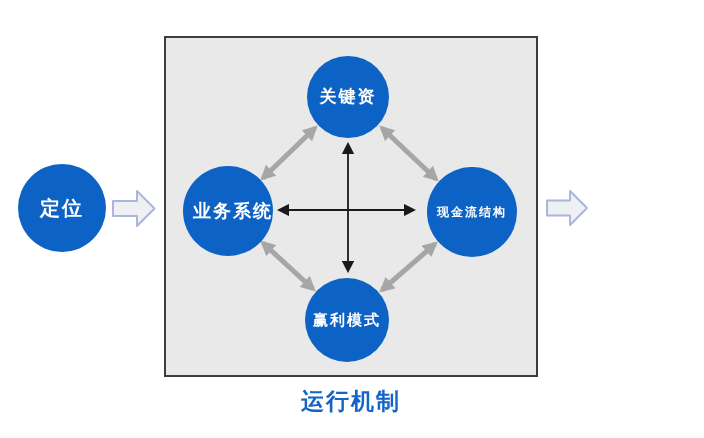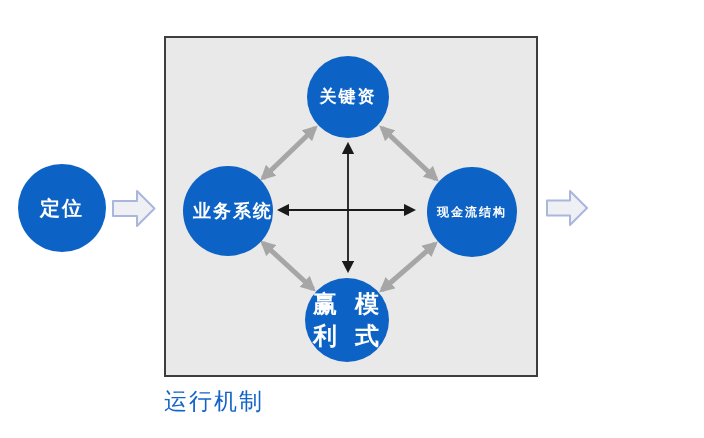--- a/index.html
+++ b/index.html
@@ -15,38 +15,38 @@
   .circle {
     position:absolute; border-radius:50%;
     background:var(--circle-blue,#0d63c5); color:#fff;
     display:flex; flex-direction:row; align-items:center; justify-content:center;
     font-weight:bold; text-align:center; letter-spacing:2px; line-height:1.35;
   }
   .c-pos    { left:18px;  top:164px; width:88px; height:88px; font-size:20px; }
   .c-top    { left:307px; top:56px;  width:82px; height:82px; font-size:17px; }
   .c-left   { left:183px; top:166px; width:90px; height:90px; font-size:18px;justify-content:flex-end; }
   .c-right  { left:427px; top:167px; width:90px; height:90px; font-size:12px; }
-  .c-bottom { left:305px; top:278px; width:84px; height:84px; font-size:24px;justify-content:center; }
+  .c-bottom { left:305px; top:278px; width:84px; height:84px; font-size:15px;justify-content:center; }
   .c-val    { left:597px; top:167px; width:82px; height:82px; font-size:18px; }
   .connectors { position:absolute; left:164px; top:36px; width:374px; height:341px; pointer-events:none; }
   .gray-line  { stroke:var(--gray-arrow,#a6a6a6); stroke-width:5; }
   .black-line { stroke:var(--black-arrow,#1a1a1a); stroke-width:1.8; }
   .gray-fill  { fill:var(--gray-arrow,#a6a6a6); }
   .black-fill { fill:var(--black-arrow,#1a1a1a); }
   .block-arrow { position:absolute; }
   .block-arrow polygon {
     fill:var(--block-arrow-fill,#eef0f4);
     stroke:var(--block-arrow-border,#a9b6dd);
     stroke-width:2; stroke-linejoin:round;
   }
   .ba-left  { left:112px; top:188px; }
   .ba-right { left:546px; top:188px; }
   .caption {
     position:absolute; left:164px; top:386px; width:374px;
-    font-size:23px; font-weight:normal;
+    text-align:center; font-size:23px; font-weight:bold;
     color:var(--caption-blue,#1464c8); letter-spacing:2px;
   }
 </style>
 </head>
 <body>
 
 <div class="stage">
 
   <div class="circle c-pos">
     <span>定位</span>

